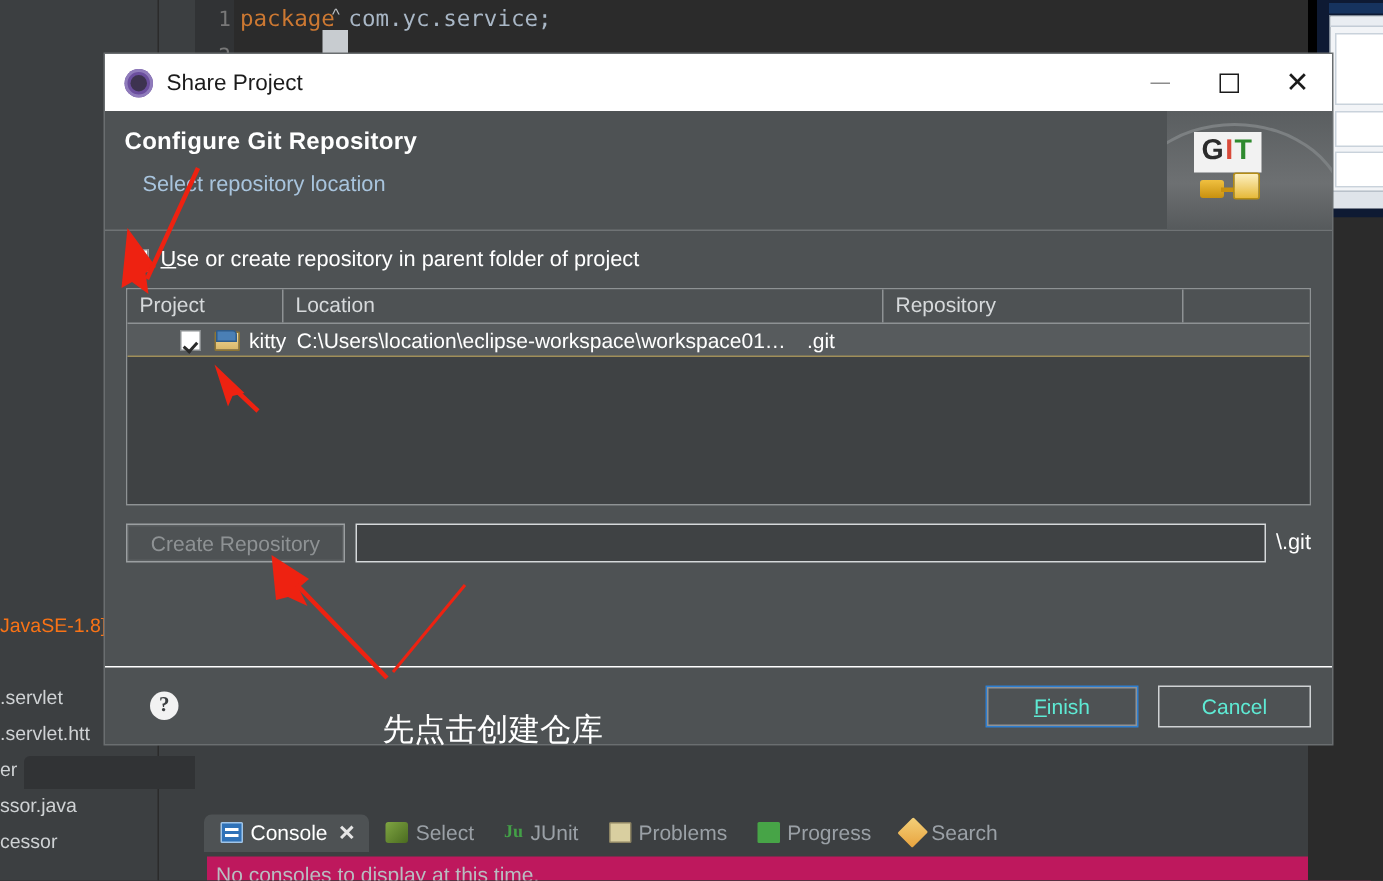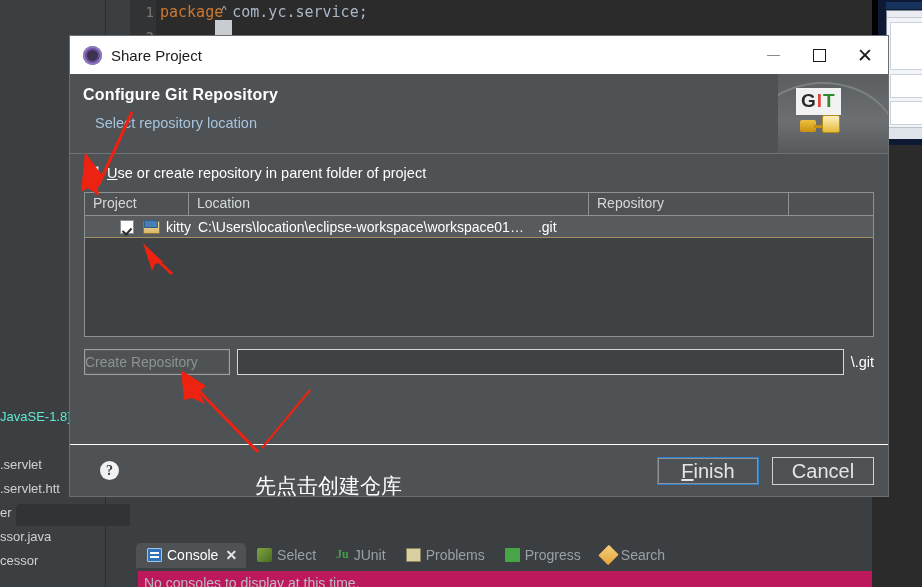--- a/index.html
+++ b/index.html
@@ -17,21 +17,21 @@
   .ide-left-panel {
     position: absolute; left: 0; top: 0; width: 106px; height: 587px;
     background: #3c3f41; border-right: 1px solid #2b2b2b;
   }
   .ide-left-tree {
     position: absolute; left: 0; top: 405px; width: 106px;
     font-size: 13px; color: #cfd2d4; line-height: 24px;
     white-space: nowrap; overflow: hidden;
   }
   .ide-left-tree .tline { padding-left: 0; height: 24px; overflow: hidden; }
-  .ide-left-tree .tline.jre { color: #5eead4; }
+  .ide-left-tree .tline.jre { color: #f97316; }
 
   .ide-editor {
     position: absolute; left: 106px; top: 0; right: 0; height: 497px;
     background: #2b2b2b;
   }
   .ide-scroll-col {
     position: absolute; left: 106px; top: 0; width: 24px; height: 497px;
     background: #3c3f41;
   }
   .ide-scroll-up {
@@ -252,43 +252,43 @@
   }
   .t-row .rtext { margin-left: 7px; }
   .t-row .rrepo { margin-left: 14px; }
   .t-body-fill { flex: 1; background: #3f4244; }
 
   .repo-row {
     display: flex; align-items: center; margin-top: 12px; gap: 7px;
   }
   .btn-create {
     width: 146px; height: 26px; background: #4e5254; color: #8e9294;
-    border: 1px solid #9b9fa1; font-size: 14px; text-align:left; line-height: 24px;
+    border: 1px solid #9b9fa1; font-size: 14px; text-align:center; line-height: 24px;
     box-shadow: inset 0 0 0 1px #5a5e60;
     font-family:"Liberation Sans",sans-serif;
   }
   .path-input {
     flex: 1; height: 26px; background: #3f4244; border: 1px solid #d6d9db;
   }
   .git-suffix { font-size: 14.5px; color: #ffffff; white-space: nowrap; }
 
   .dlg-footer {
     position: relative; height: 52px; background: #4e5254;
     border-top: 1px solid #ffffff;
     display: flex; align-items: center; padding: 0 14px;
   }
   .help-ic {
     width: 19px; height: 19px; border-radius: 50%; background: #f2f2f2;
     color: #3c3f41; font-size: 14px; font-weight: bold; text-align: center;
     line-height: 19px; margin-left: 16px; font-family:"Liberation Serif",serif;
   }
   .footer-spacer { flex: 1; }
   .btn {
-    height: 28px; min-width: 102px; padding: 0 14px; font-size: 20px;
-    background: #4e5254; color: #e5e5e5; text-align:center; line-height: 26px;
+    height: 28px; min-width: 102px; padding: 0 14px; font-size: 14px;
+    background: #4e5254; color: #5eead4; text-align:center; line-height: 26px;
     font-family:"Liberation Sans",sans-serif;
   }
   .btn-finish { border: 1px solid #2f7fd0; box-shadow: inset 0 0 0 1px #8f9295; margin-right: 13px; }
   .btn-finish .u { text-decoration: underline; }
   .btn-cancel { border: 1px solid #cfd2d4; }
 
   
   .anno-text {
     position: absolute; color: #ffffff; font-size: 21px;
     font-family: "DejaVu Sans", sans-serif; white-space: nowrap;

